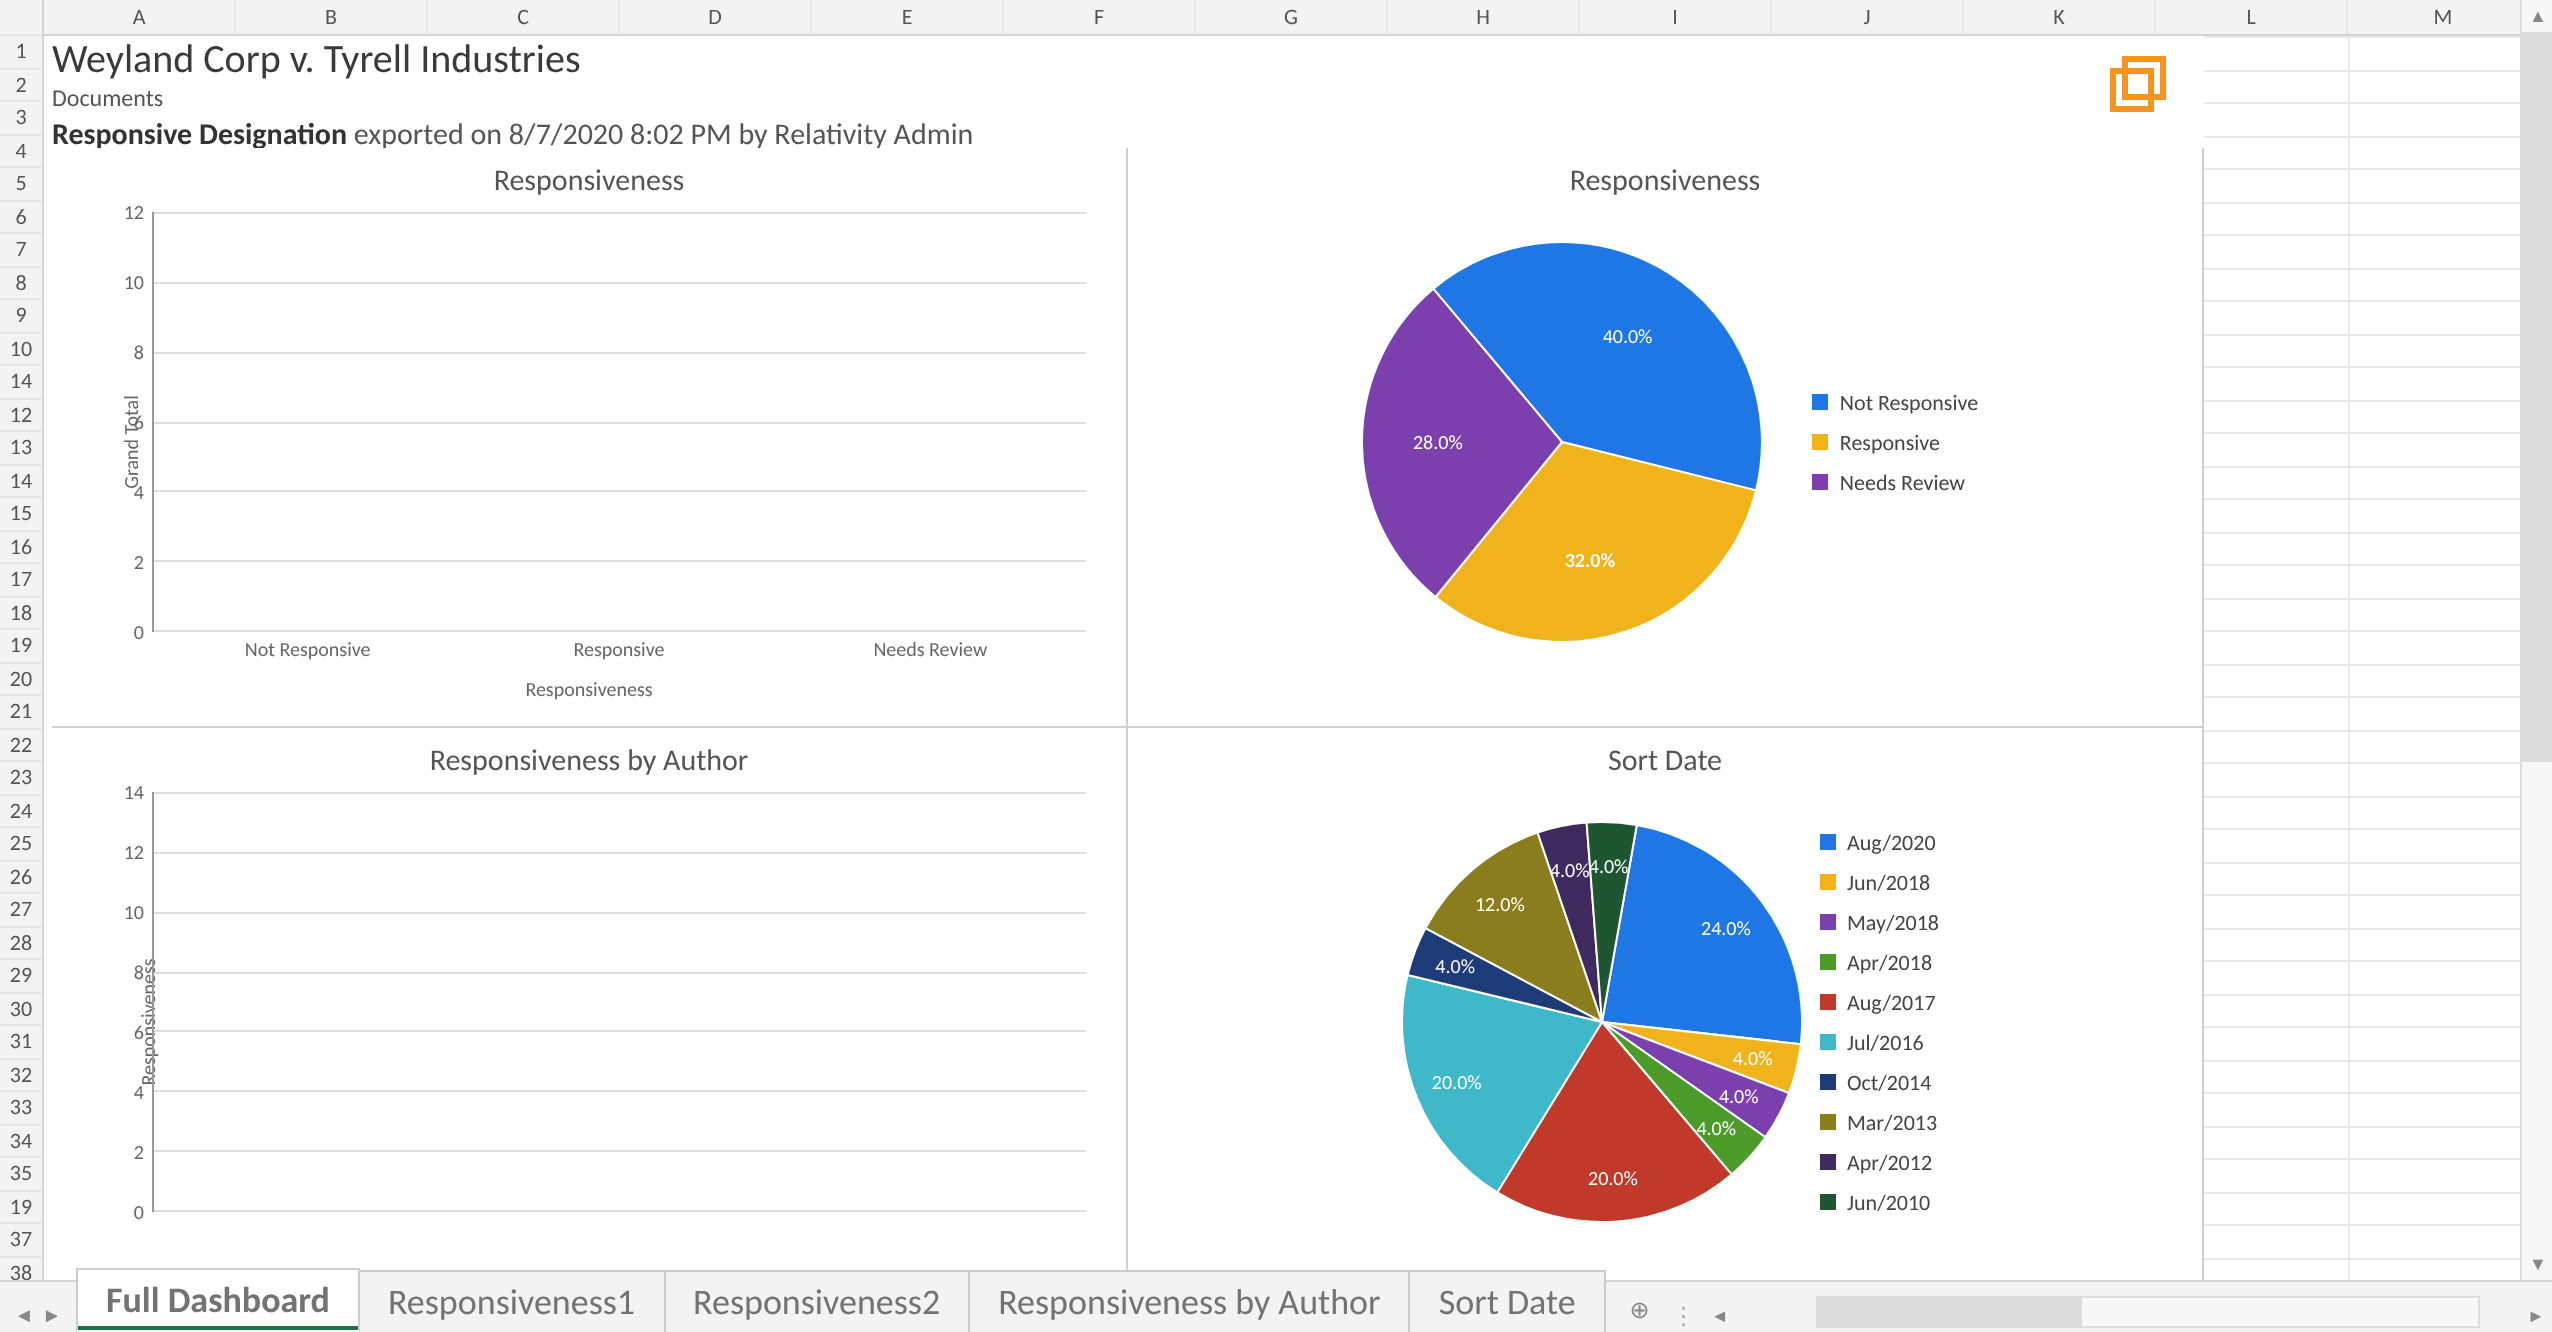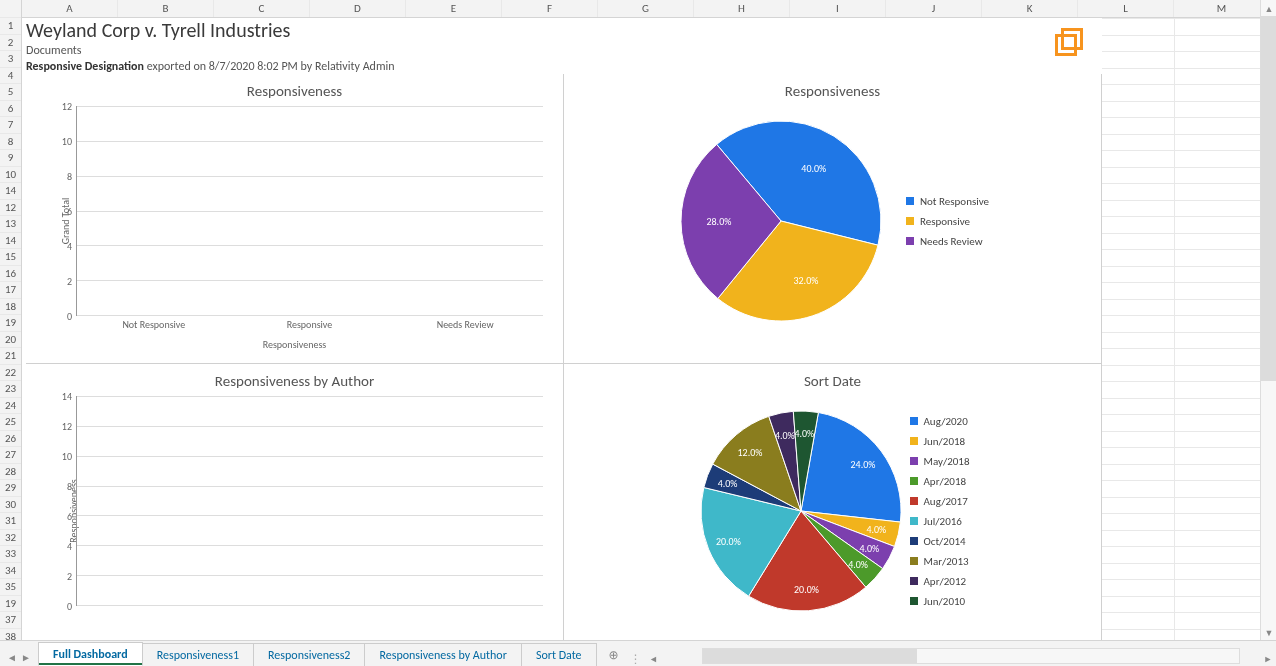--- a/index.html
+++ b/index.html
@@ -70,21 +70,21 @@
   inset: 0;
 }
 .title-text {
   position: absolute;
   left: 4px; top: 0px;
   font-size: 20px;
   color: #3a3a3a;
   font-weight: 400;
 }
 .subtitle { position: absolute; left: 4px; top: 25px; font-size: 12px; color: #555; }
-.export-line { position: absolute; left: 4px; top: 41px; font-size: 12px; color: #555; }
+.export-line { position: absolute; left: 4px; top: 41px; font-size: 15px; color: #555; }
 .export-line b { font-weight: 600; color: #333; }
 .logo {
   position: absolute;
   right: 195px;
   top: 10px;
   font-size: 30px;
   font-weight: 600;
   color: #f7941e;
   letter-spacing: -0.5px;
   display: flex;
@@ -184,22 +184,22 @@
   background: #f3f3f3;
   border-top: 1px solid #d4d4d4;
   display: flex;
   align-items: flex-end;
 }
 .tab-nav-btns { display:flex; padding: 0 6px; gap:2px; }
 .tnav { width:12px; height:18px; display:flex; align-items:center; justify-content:center; color:#888; font-size:10px; cursor:pointer; }
 .tabs { display:flex; align-items:flex-end; height:100%; }
 .tab {
   padding: 4px 14px;
-  font-size: 12px;
-  color: #0369a1;
+  font-size: 18px;
+  color: #737373;
   background: #f3f3f3;
   border: 1px solid #ccc;
   border-bottom: none;
   margin-right: -1px;
   cursor: pointer;
   position: relative;
 }
 .tab.active {
   background: #fff;
   font-weight: 600;
@@ -390,21 +390,21 @@
           <div class="chart-cell">
             <div class="chart-title">Responsiveness</div>
             <div class="pie-wrap">
               <div class="pie" id="pie1" style="width:210px;height:210px">
                   <svg width="210" height="210" viewBox="0 0 210 210">
                     <path d="M105,105 L40.7,28.4 A100,100 0 0 1 202.0,129.2 Z" fill="#1f77e6" stroke="#fff" stroke-width="1"></path>
                     <path d="M105,105 L202.0,129.2 A100,100 0 0 1 41.8,182.5 Z" fill="#f1b31c" stroke="#fff" stroke-width="1"></path>
                     <path d="M105,105 L41.8,182.5 A100,100 0 0 1 40.7,28.4 Z" fill="#7c3fae" stroke="#fff" stroke-width="1"></path>
                   </svg>
                   <span class="pie-label" style="left: 137.855px; top: 52.421px;">40.0%</span>
-                  <span class="pie-label" style="left: 130px; top: 163.83px;">32.0%</span>
+                  <span class="pie-label" style="left: 119px; top: 163.83px; font-weight: bold;">32.0%</span>
                   <span class="pie-label" style="left: 43.0015px; top: 105.433px;">28.0%</span>
                 </div>
               <div class="legend" id="pie1-legend">
                   <div class="legend-row">
                     <span class="swatch" style="background:#1f77e6"></span>
                     <span>Not Responsive</span>
                   </div>
                   <div class="legend-row">
                     <span class="swatch" style="background:#f1b31c"></span>
                     <span>Responsive</span>

